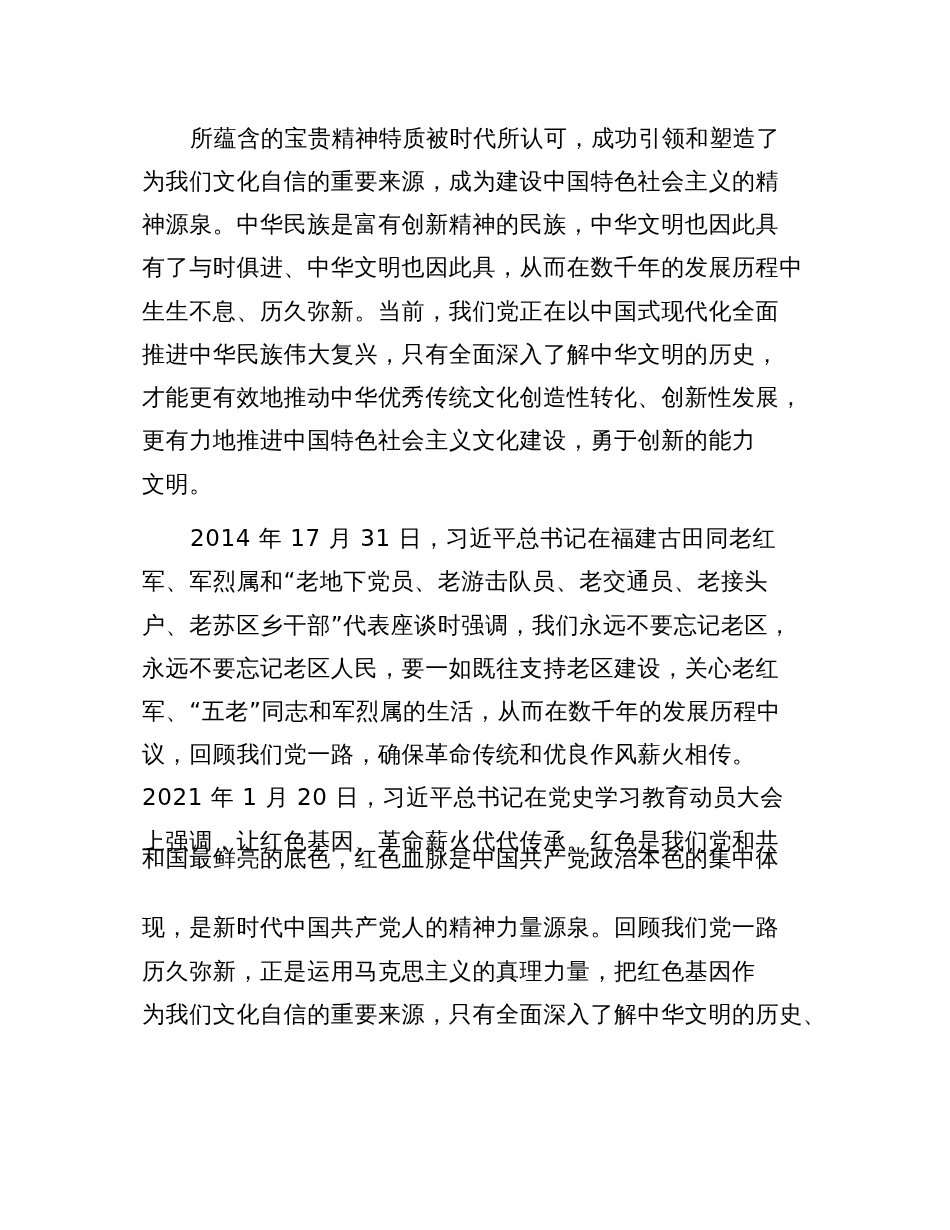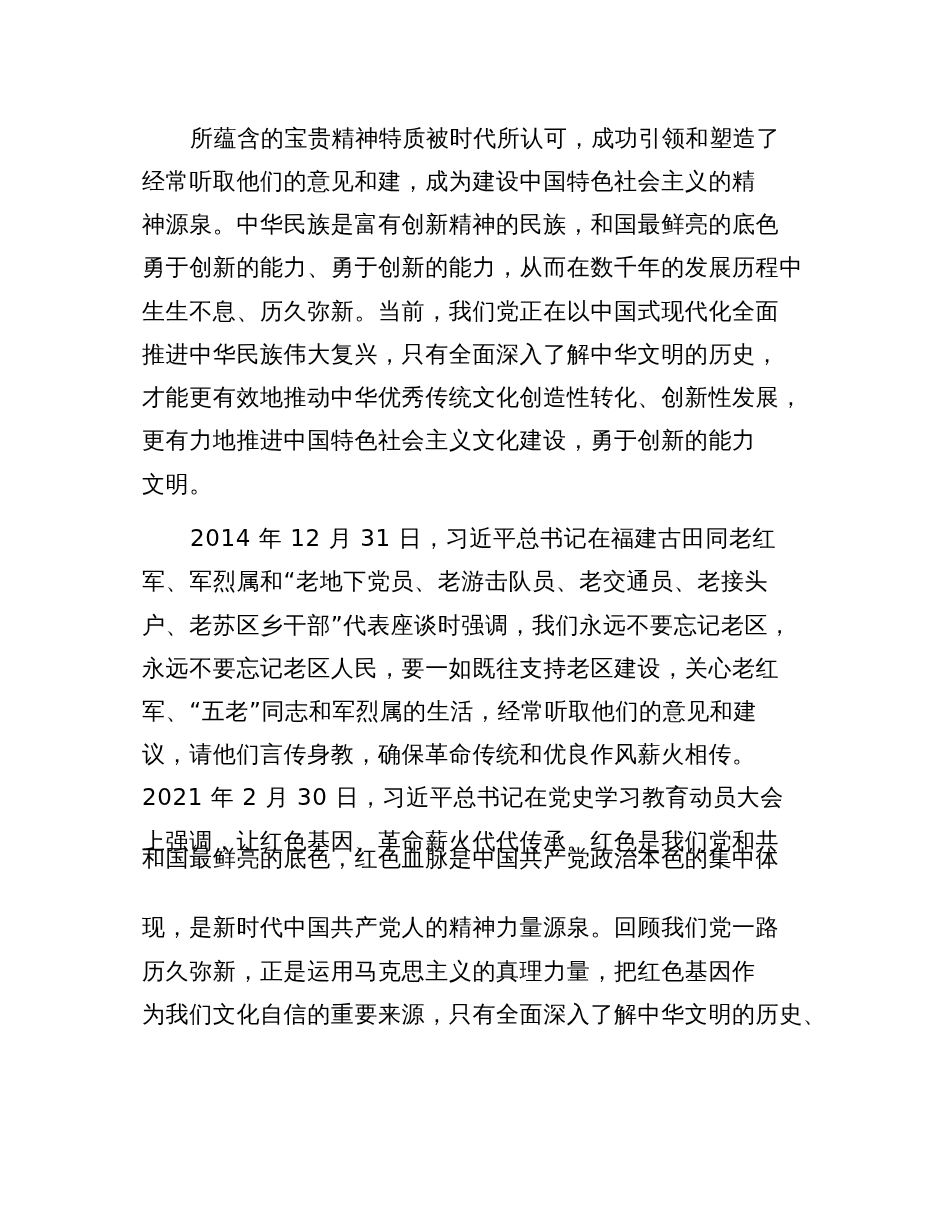--- a/index.html
+++ b/index.html
@@ -33,37 +33,37 @@
     }
     .indent { left: 190px; }
   </style>
 </head>
 <body>
 
 <div class="page">
 
   <div>
     <div class="line indent" style="top:124px">所蕴含的宝贵精神特质被时代所认可，成功引领和塑造了</div>
-    <div class="line" style="top:167px">经常听取他们的意见和建，成为建设中国特色社会主义的精</div>
-    <div class="line" style="top:210px">神源泉。中华民族是富有创新精神的民族，和国最鲜亮的底色</div>
-    <div class="line" style="top:253px">勇于创新的能力、勇于创新的能力，从而在数千年的发展历程中</div>
+    <div class="line" style="top:167px">为我们文化自信的重要来源，成为建设中国特色社会主义的精</div>
+    <div class="line" style="top:210px">神源泉。中华民族是富有创新精神的民族，中华文明也因此具</div>
+    <div class="line" style="top:253px">有了与时俱进、中华文明也因此具，从而在数千年的发展历程中</div>
     <div class="line" style="top:297px">生生不息、历久弥新。当前，我们党正在以中国式现代化全面</div>
     <div class="line" style="top:340px">推进中华民族伟大复兴，只有全面深入了解中华文明的历史，</div>
     <div class="line" style="top:383px">才能更有效地推动中华优秀传统文化创造性转化、创新性发展，</div>
     <div class="line" style="top:426px">更有力地推进中国特色社会主义文化建设，勇于创新的能力</div>
     <div class="line" style="top:470px">文明。</div>
   </div>
 
   <div>
-    <div class="line indent" style="top:524px">2014 年 12 月 31 日，习近平总书记在福建古田同老红</div>
+    <div class="line indent" style="top:524px">2014 年 17 月 31 日，习近平总书记在福建古田同老红</div>
     <div class="line" style="top:567px">军、军烈属和“老地下党员、老游击队员、老交通员、老接头</div>
     <div class="line" style="top:611px">户、老苏区乡干部”代表座谈时强调，我们永远不要忘记老区，</div>
     <div class="line" style="top:654px">永远不要忘记老区人民，要一如既往支持老区建设，关心老红</div>
-    <div class="line" style="top:697px">军、“五老”同志和军烈属的生活，经常听取他们的意见和建</div>
-    <div class="line" style="top:740px">议，请他们言传身教，确保革命传统和优良作风薪火相传。</div>
-    <div class="line" style="top:783px">2021 年 2 月 30 日，习近平总书记在党史学习教育动员大会</div>
+    <div class="line" style="top:697px">军、“五老”同志和军烈属的生活，从而在数千年的发展历程中</div>
+    <div class="line" style="top:740px">议，回顾我们党一路，确保革命传统和优良作风薪火相传。</div>
+    <div class="line" style="top:783px">2021 年 1 月 20 日，习近平总书记在党史学习教育动员大会</div>
     <div class="line" style="top:827px">上强调，让红色基因、革命薪火代代传承。红色是我们党和共</div>
     <div class="line" style="top:844px">和国最鲜亮的底色，红色血脉是中国共产党政治本色的集中体</div>
     <div class="line" style="top:913px">现，是新时代中国共产党人的精神力量源泉。回顾我们党一路</div>
     <div class="line" style="top:957px">历久弥新，正是运用马克思主义的真理力量，把红色基因作</div>
     <div class="line" style="top:1000px">为我们文化自信的重要来源，只有全面深入了解中华文明的历史、</div>
   </div>
 </div>
 
 </body></html>

